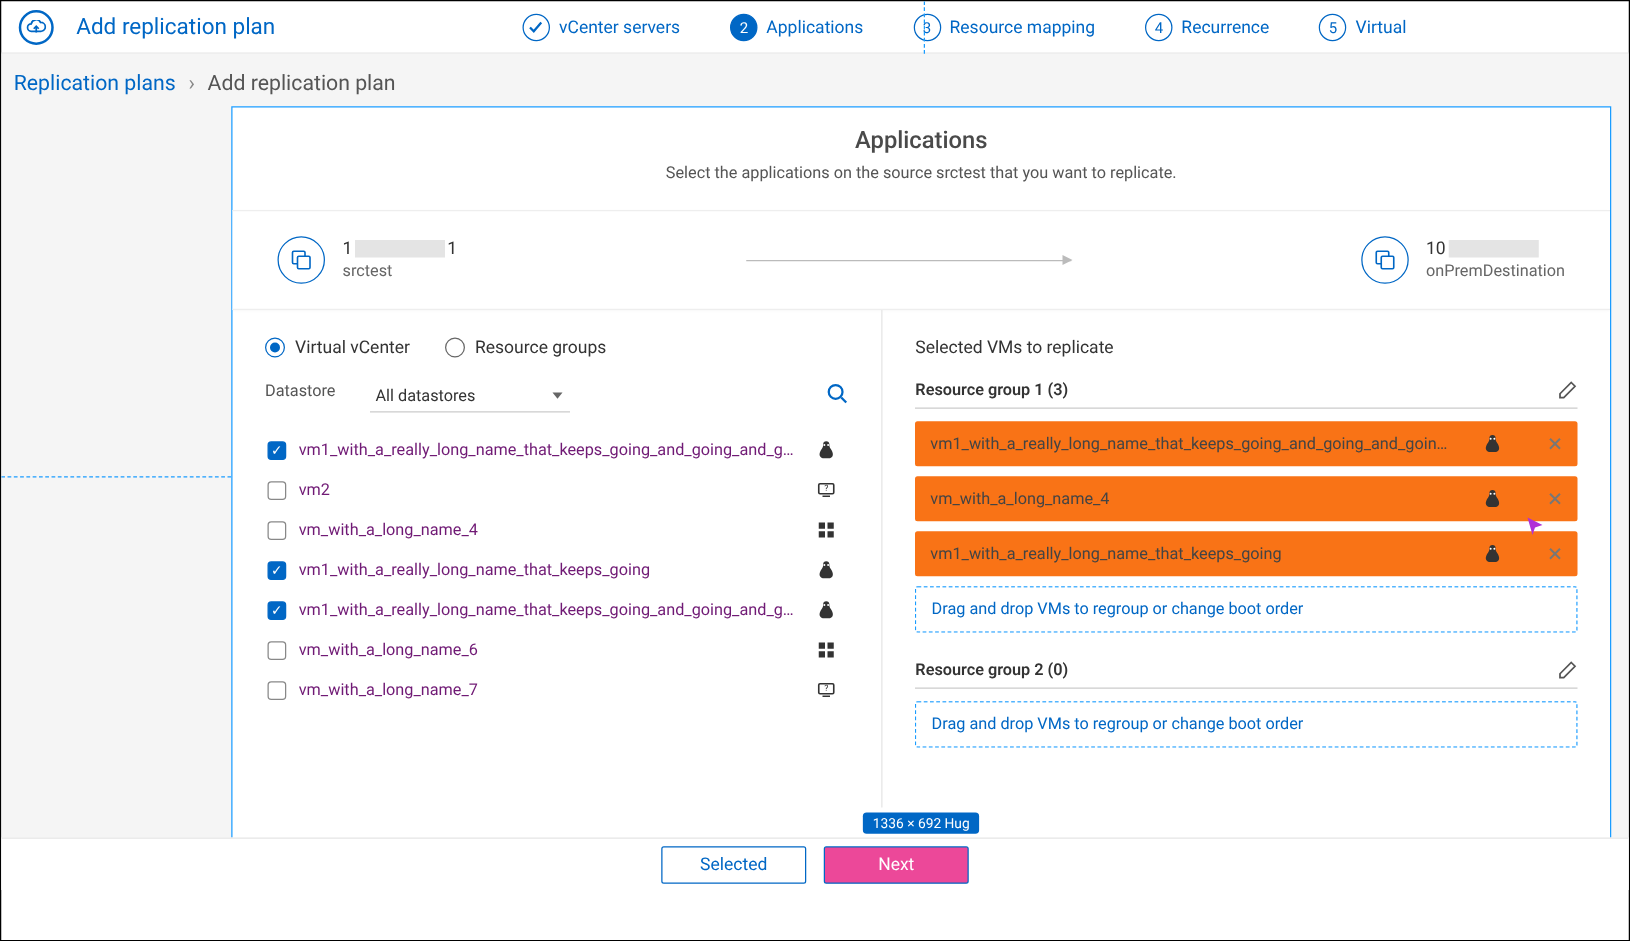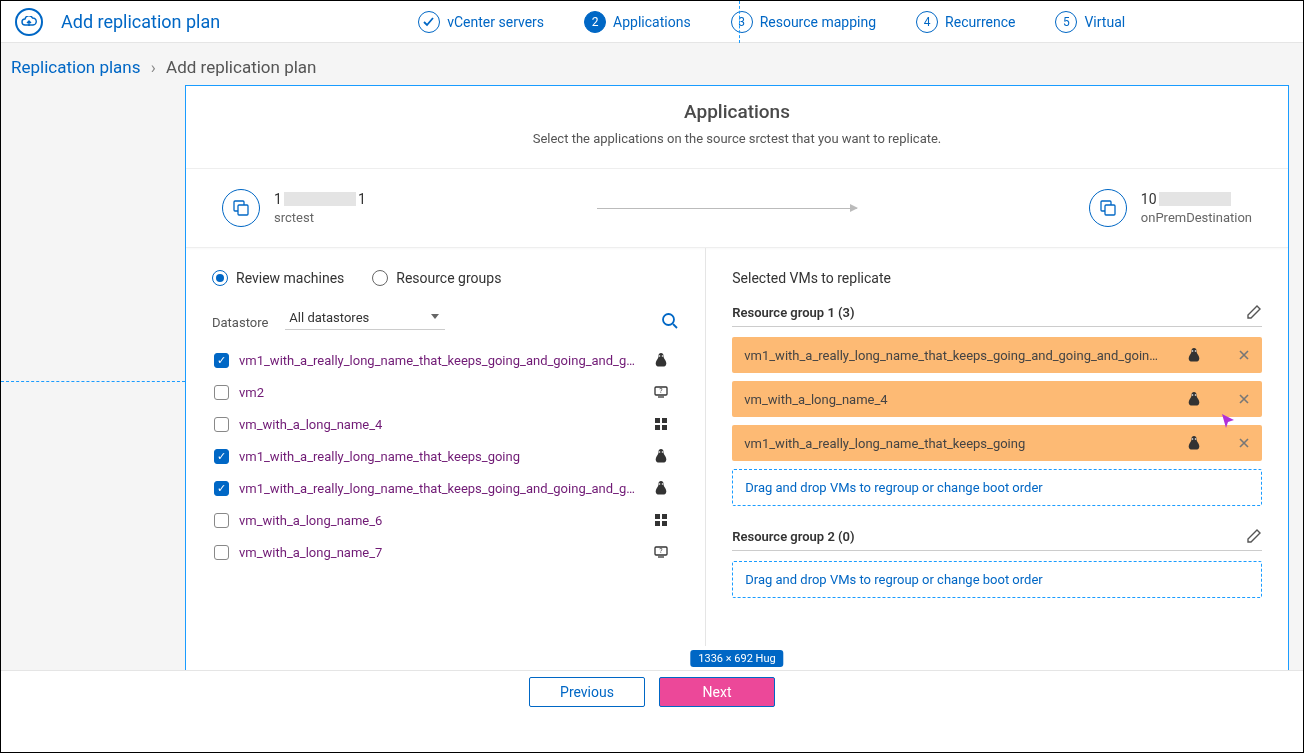--- a/index.html
+++ b/index.html
@@ -32,36 +32,36 @@
 .arrow-mid{flex:0 0 260px;height:1px;background:linear-gradient(90deg,#bbb,#bbb);position:relative;margin:0 20px}
 .arrow-mid:after{content:"";position:absolute;right:-1px;top:-4px;border-left:8px solid #bbb;border-top:4.5px solid transparent;border-bottom:4.5px solid transparent}
 .cols{display:flex;height:398px}
 .col-l{flex:1;border-right:1px solid #e5e5e5;padding:22px 26px 10px}
 .col-r{flex:1;padding:22px 26px 10px}
 .radio-row{display:flex;gap:28px;align-items:center;margin-bottom:20px}
 .radio{display:flex;align-items:center;gap:8px;font-size:14px;color:#333;cursor:pointer}
 .radio .dot{width:16px;height:16px;border:1.5px solid #666;border-radius:50%;display:inline-flex;align-items:center;justify-content:center}
 .radio.sel .dot{border-color:#0067c5}
 .radio.sel .dot:after{content:"";width:8px;height:8px;background:#0067c5;border-radius:50%}
-.filter-row{display:flex;align-items:flex-end;gap:17px;margin-bottom:14px}
+.filter-row{display:flex;align-items:flex-start;gap:28px;margin-bottom:14px}
 .filter-lbl{font-size:13px;color:#555}
 .dd{border-bottom:1px solid #ccc;padding:4px 28px 4px 4px;font-size:13px;color:#333;position:relative;min-width:160px;cursor:pointer}
 .dd:after{content:"";position:absolute;right:6px;top:8px;border-left:4px solid transparent;border-right:4px solid transparent;border-top:5px solid #666}
 .search-ic{margin-left:auto;color:#0067c5;width:18px;height:18px;cursor:pointer}
 .vm-list{display:flex;flex-direction:column;gap:0}
 .vm-row{display:flex;align-items:center;padding:8px 2px;gap:10px;font-size:13px;color:#701a75}
 .cb{width:15px;height:15px;border:1.5px solid #888;border-radius:3px;flex-shrink:0;display:flex;align-items:center;justify-content:center;cursor:pointer}
 .cb.chk{background:#0067c5;border-color:#0067c5}
 .cb.chk:after{content:"✓";color:#fff;font-size:11px;line-height:1}
 .vm-name{flex:1;white-space:nowrap;overflow:hidden;text-overflow:ellipsis}
 .os-ic{width:16px;height:16px;flex-shrink:0;margin-right:8px}
 .r-title{font-size:14px;color:#333;margin-bottom:18px}
 .rg-head{display:flex;align-items:center;justify-content:space-between;border-bottom:1px solid #ccc;padding-bottom:6px;margin-bottom:10px;font-size:13px;font-weight:600;color:#333}
 .edit-ic{width:16px;height:16px;color:#555;cursor:pointer}
-.sel-row{background:#fdba74;border-radius:2px;padding:10px 12px;display:flex;align-items:center;gap:28px;margin-bottom:8px;font-size:13px;color:#444}
+.sel-row{background:#f97316;border-radius:2px;padding:10px 12px;display:flex;align-items:center;gap:28px;margin-bottom:8px;font-size:13px;color:#444}
 .sel-row .vm-name{flex:1}
 .x-ic{width:12px;height:12px;color:#777;cursor:pointer}
 .drop{border:1.5px dashed #1a9cff;border-radius:2px;padding:10px 12px;color:#0067c5;font-size:13px;margin-top:4px;margin-bottom:22px}
 .size-tag{position:absolute;left:50%;transform:translateX(-50%);bottom:16px;background:#0067c5;color:#fff;font-size:11px;padding:2px 8px;border-radius:3px}
 .footer{position:absolute;left:0;right:0;bottom:0;height:42px;background:#fff;border-top:1px solid #e5e5e5;display:flex;align-items:center;justify-content:center;gap:14px}
 .btn{min-width:116px;height:30px;font-size:14px;border-radius:2px;cursor:pointer;border:1px solid #0067c5}
 .btn.sec{background:#fff;color:#0067c5}
 .btn.pri{background:#ec4899;color:#fff}
 svg{display:block}
 .cursor-ptr{position:absolute;right:50px;top:326px;color:#b030d8}
@@ -154,21 +154,21 @@
           <div class="line2">onPremDestination</div>
         </div>
       </div>
     </div>
 
     <div class="cols">
       <div class="col-l">
         <div class="radio-row">
           <div class="radio sel">
               <span class="dot"></span>
-              <span>Review machines</span>
+              <span>Virtual vCenter</span>
             </div>
           <div class="radio">
               <span class="dot"></span>
               <span>Resource groups</span>
             </div>
         </div>
         <div class="filter-row">
           <span class="filter-lbl">Datastore</span>
           <div class="dd">All datastores</div>
           <svg class="search-ic" viewBox="0 0 18 18">
@@ -319,16 +319,16 @@
         <svg class="cursor-ptr" width="18" height="18" viewBox="0 0 18 18">
             <path fill="currentColor" d="M2 2l4 14 2-6 6-2z"></path>
           </svg>
       </div>
     </div>
 
     <div class="size-tag">1336 × 692 Hug</div>
   </div>
 
   <div class="footer">
-    <button class="btn sec">Previous</button>
+    <button class="btn sec">Selected</button>
     <button class="btn pri">Next</button>
   </div>
 </div>
 
 </body></html>

